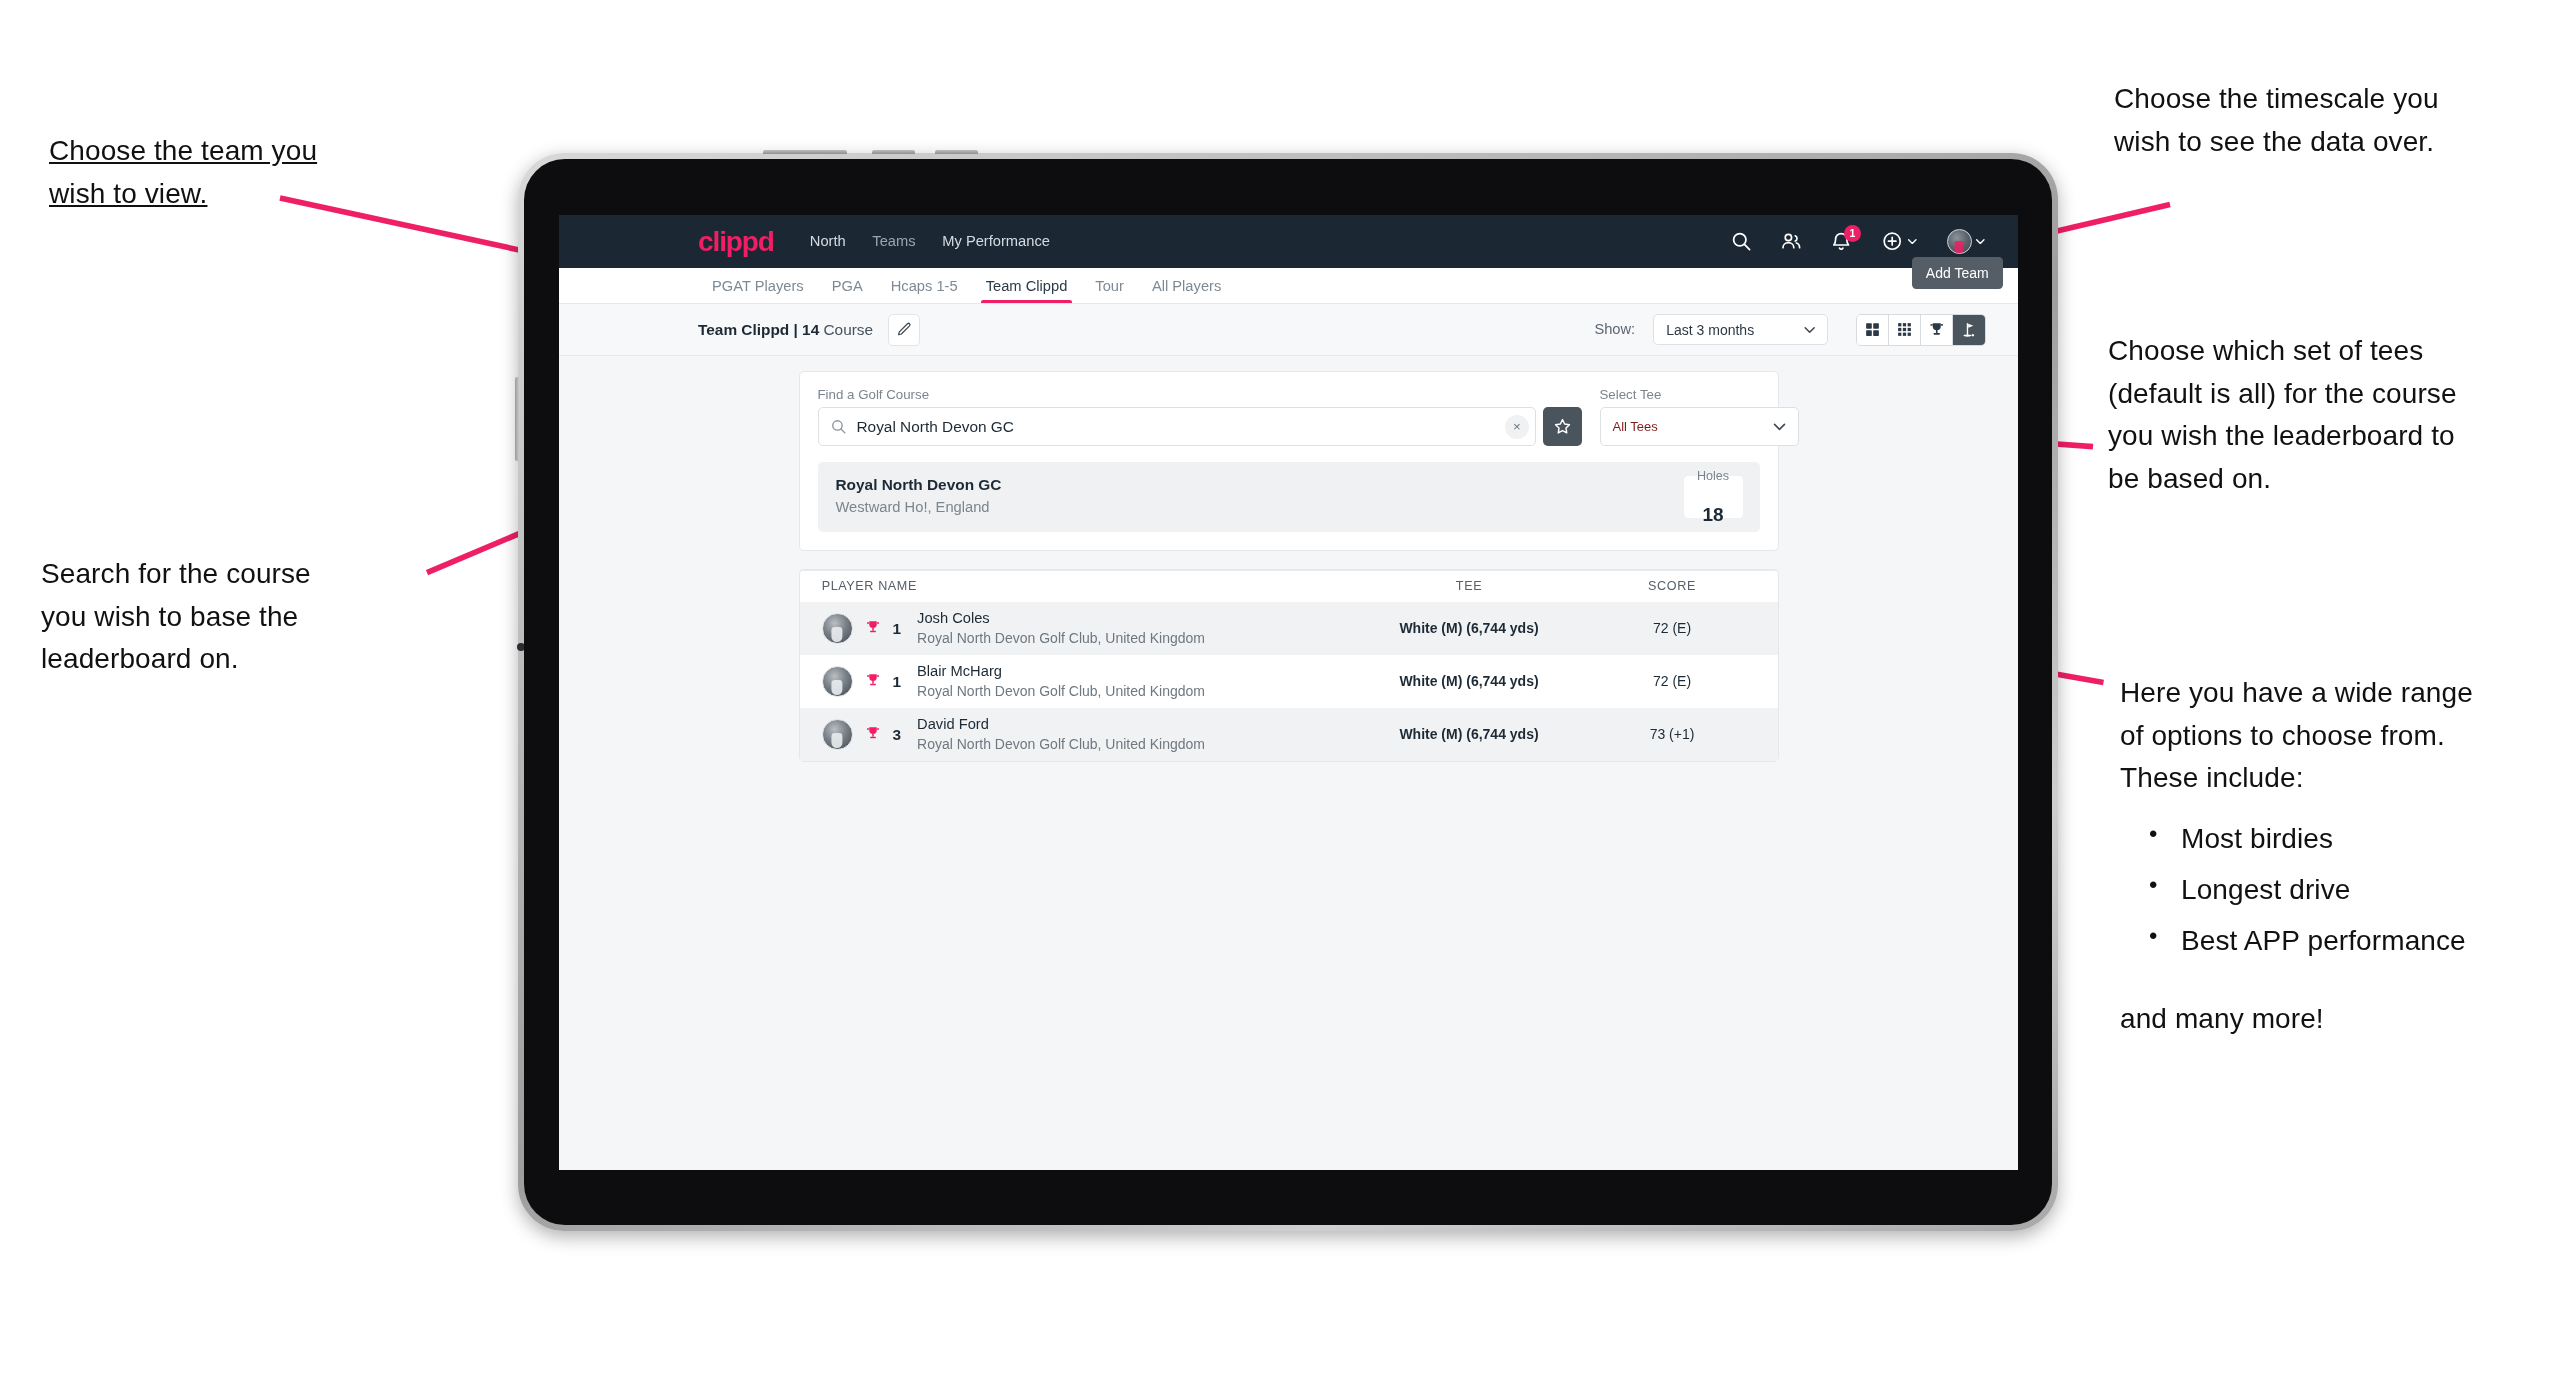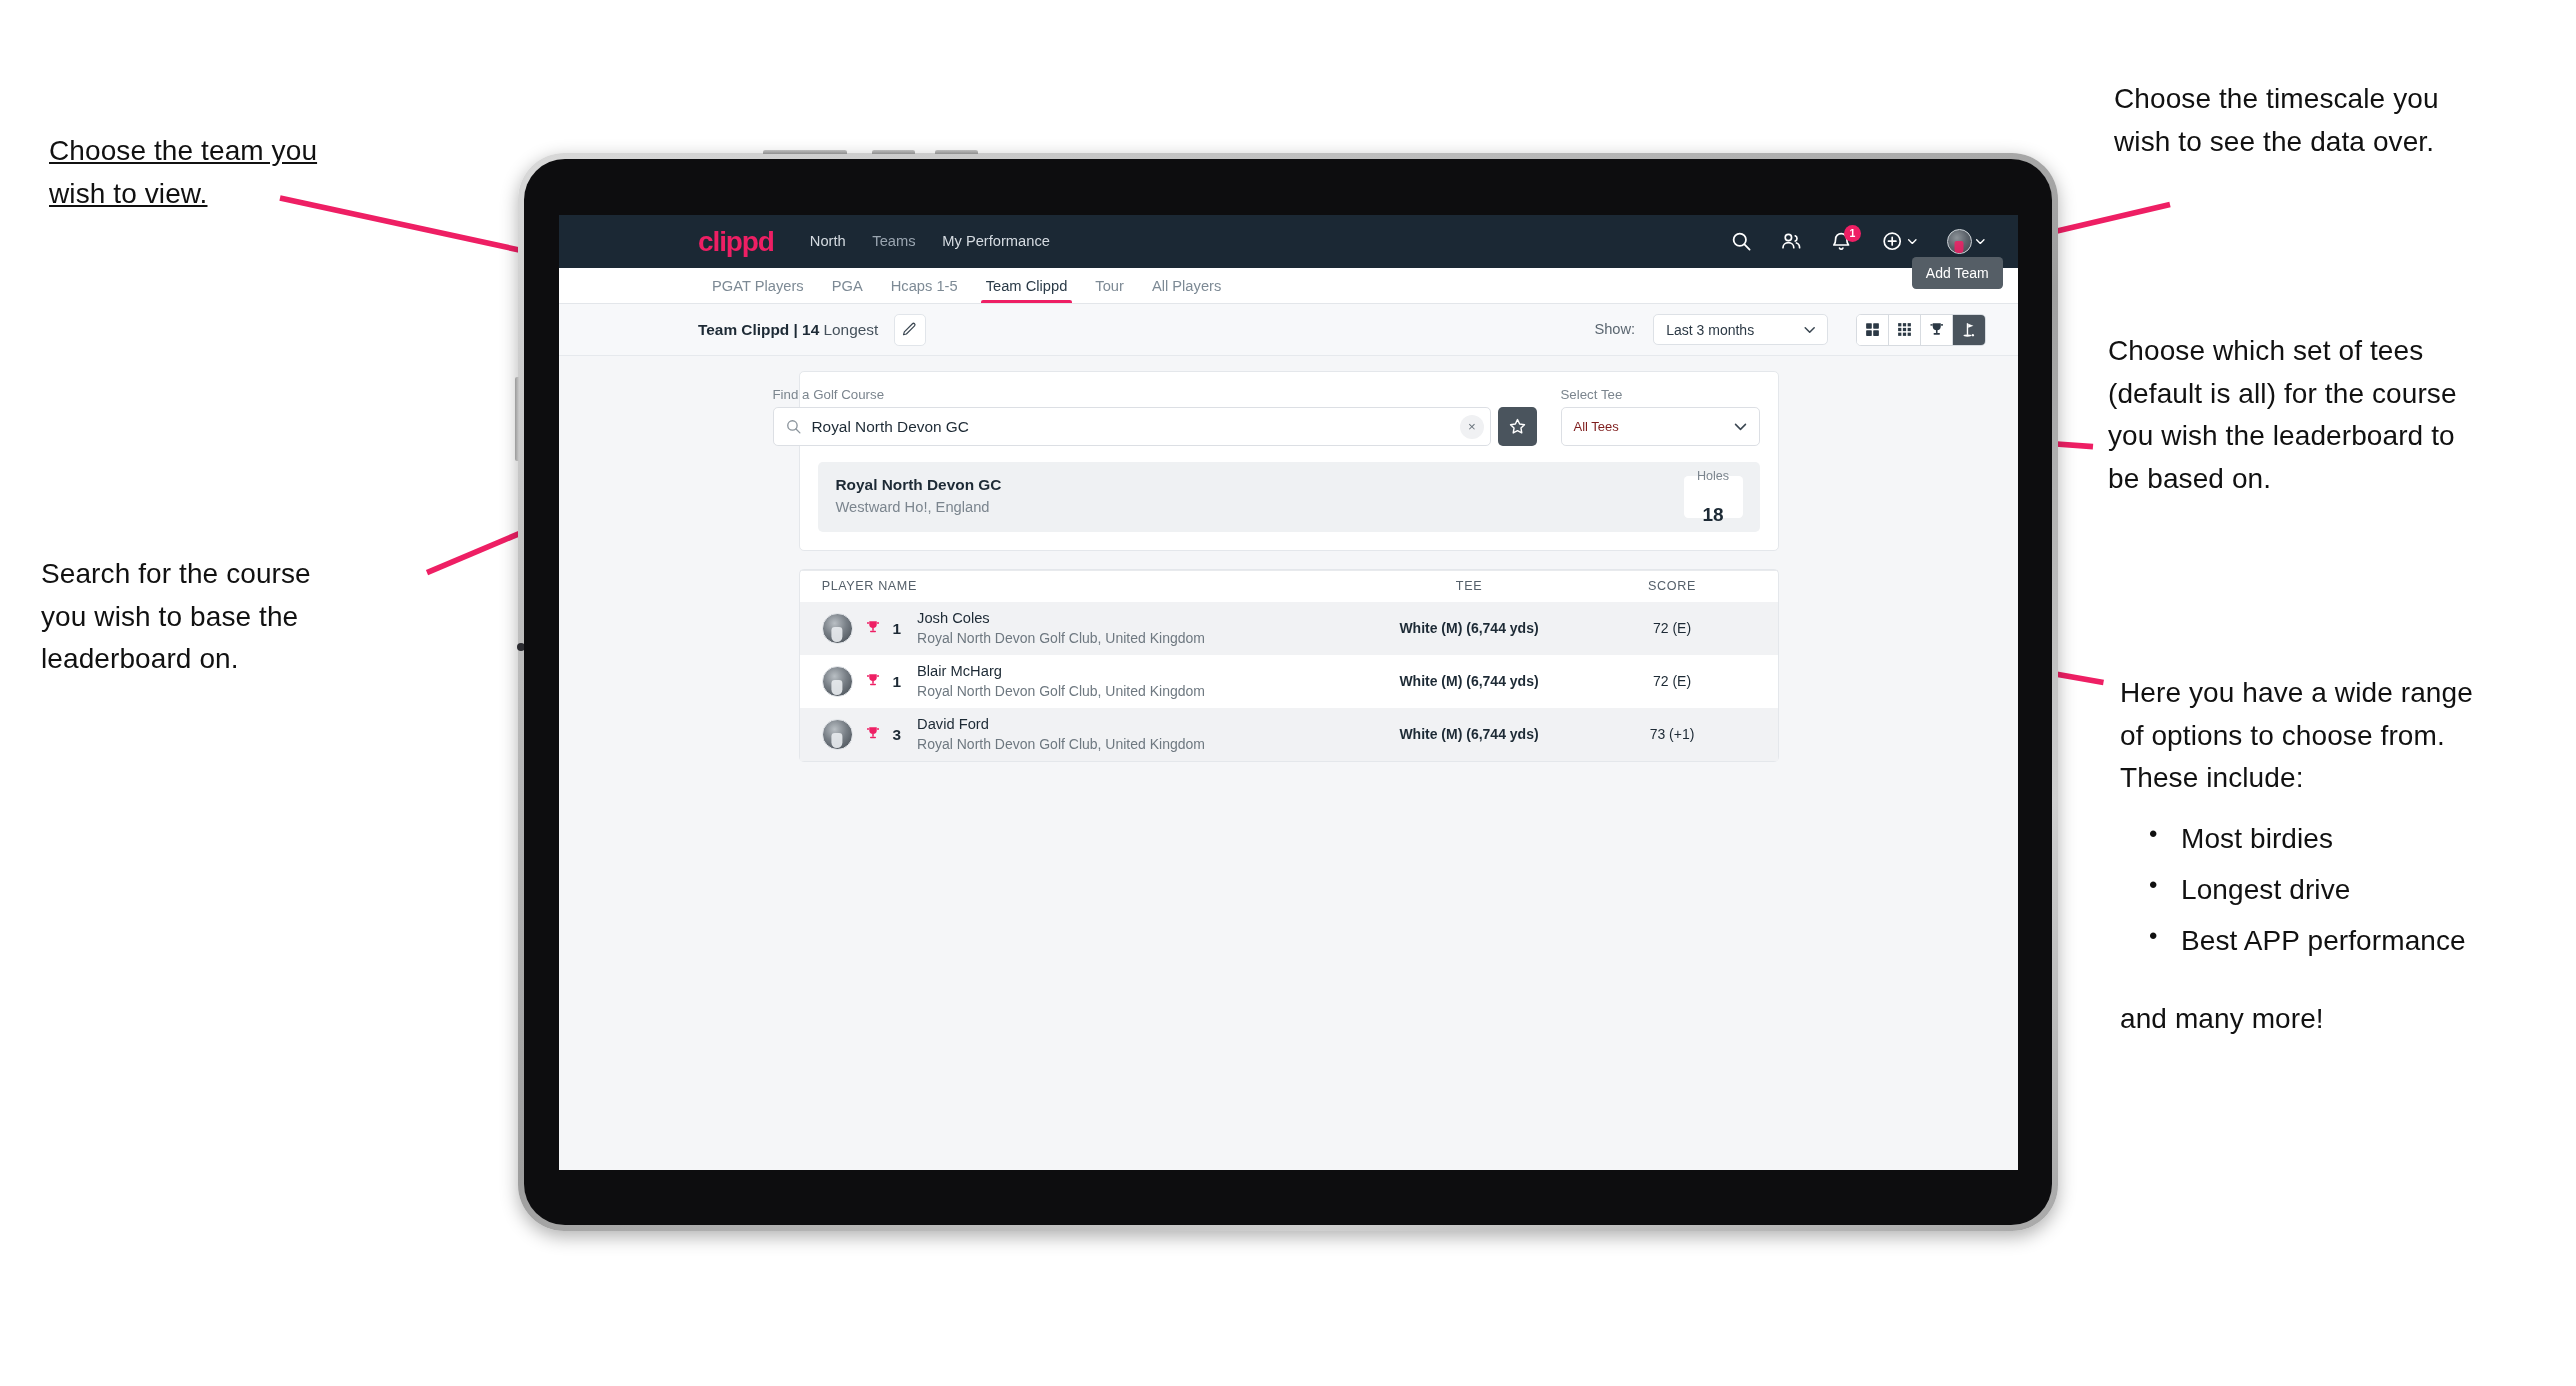--- a/index.html
+++ b/index.html
@@ -190,21 +190,21 @@
   .content { padding: 15.4px 0 0 0; }
   .card {
     background: #ffffff;
     border: 0.7px solid #e4e7eb;
     border-radius: 4.9px;
     margin: 0 auto;
     width: 980px;
   }
 
   .searchcard { padding: 15.4px 18px 18px 18px; }
-  .fieldrow { display: flex; align-items: flex-end; gap: 24px; justify-content: flex-end; }
+  .fieldrow { display: flex; align-items: flex-end; gap: 18px; }
   .field { display: flex; flex-direction: column; }
   .field-label { font-size: 13.3px; color: #7b858e; margin-bottom: 6.3px; line-height: 1; }
   .searchbox {
     display: flex; align-items: center; height: 39px;
     border: 0.7px solid #dcdfe4; border-radius: 4.9px; background: #fff;
     padding: 0 5.6px 0 11.2px; width: 718px;
   }
   .searchbox .q { flex: 1; font-size: 15.4px; color: #1d2a35; line-height: 1; margin-left: 9.8px; }
   .clearbtn {
     width: 24px; height: 24px; border-radius: 50%;
@@ -423,21 +423,21 @@
         <div class="tab muted">PGAT Players</div>
         <div class="tab muted">PGA</div>
         <div class="tab muted">Hcaps 1-5</div>
         <div class="tab active">Team Clippd</div>
         <div class="tab muted">Tour</div>
         <div class="tab muted">All Players</div>
         <div class="tooltip">Add Team</div>
       </div>
 
       <div class="toolbar">
-        <div class="teamtitle"><b>Team Clippd</b><b> | </b><b>14</b><span> Longest</span></div>
+        <div class="teamtitle"><b>Team Clippd</b><b> | </b><b>14</b><span> Course</span></div>
         <div class="editbtn">
           <svg width="17" height="17" viewBox="0 0 24 24" fill="none" stroke="#3b4752" stroke-width="1.7" stroke-linecap="round" stroke-linejoin="round">
             <path d="M16.2 3.9a2 2 0 0 1 2.9 2.9L7.6 18.3 3.6 19.4l1.1-4z"></path>
           </svg>
         </div>
 
         <div class="toolbar-right">
           <span class="showlabel">Show:</span>
           <div class="select-period">
             <span>Last 3 months</span>

